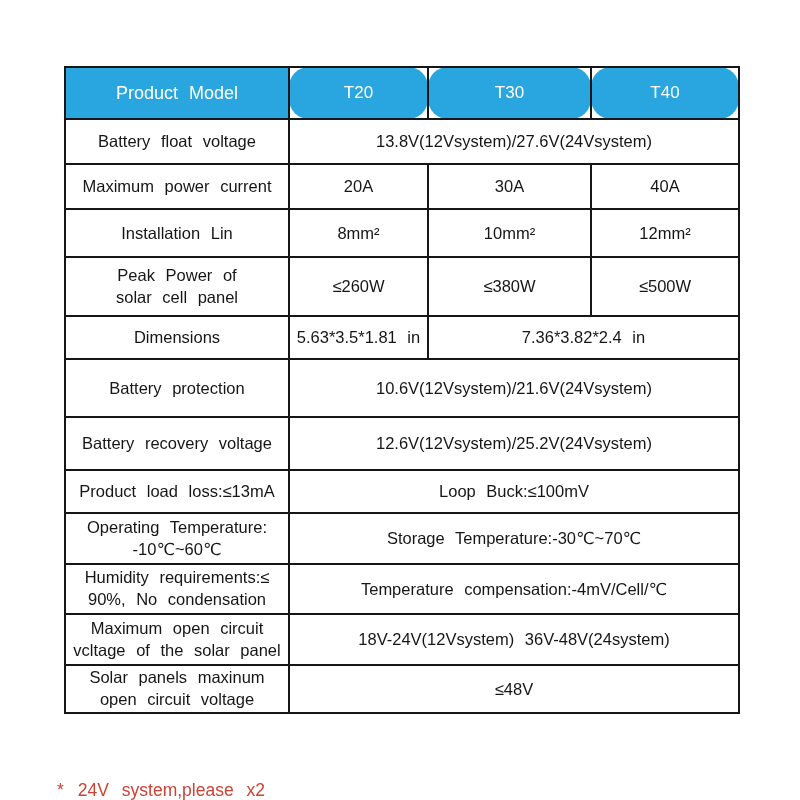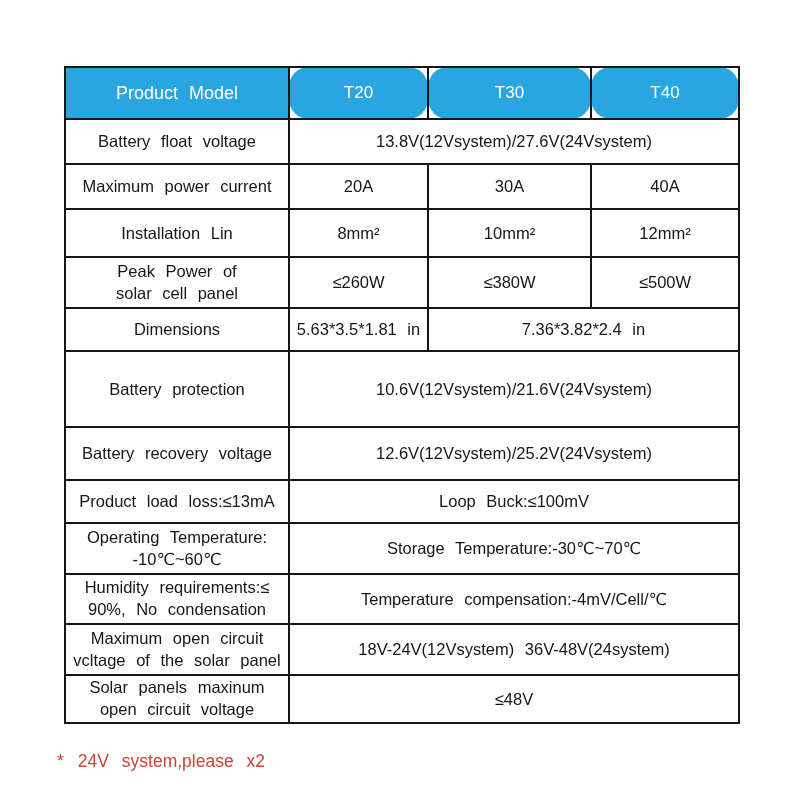--- a/index.html
+++ b/index.html
@@ -44,30 +44,30 @@
   }
   .spec-table thead th.model-col { font-size: 17px; border-radius: 20px; }
   .lbl { font-size: 16.5px; }
   .two div { line-height: 1.32; }
   .small { font-size: 15px; }
   .mid { font-size: 15.8px; }
   
   .h52 { height: 52px; }
   .h45 { height: 45px; }
   .h48 { height: 48px; }
-  .h47 { height: 51px; }
+  .h47 { height: 59px; }
   .h43 { height: 43px; }
-  .h58 { height: 76px; }
+  .h58 { height: 58px; }
   .h46 { height: 53px; }
   .h51 { height: 51px; }
   .h50 { height: 50px; }
   .footnote {
     position: absolute;
     left: 57px;
-    top: 751px;
+    top: 780px;
     font-size: 17.5px;
     color: #CB4335;
     word-spacing: 8px;
     white-space: nowrap;
   }
   .footnote .marker { margin-right: 14px; }
 </style>
 </head>
 <body>
 

